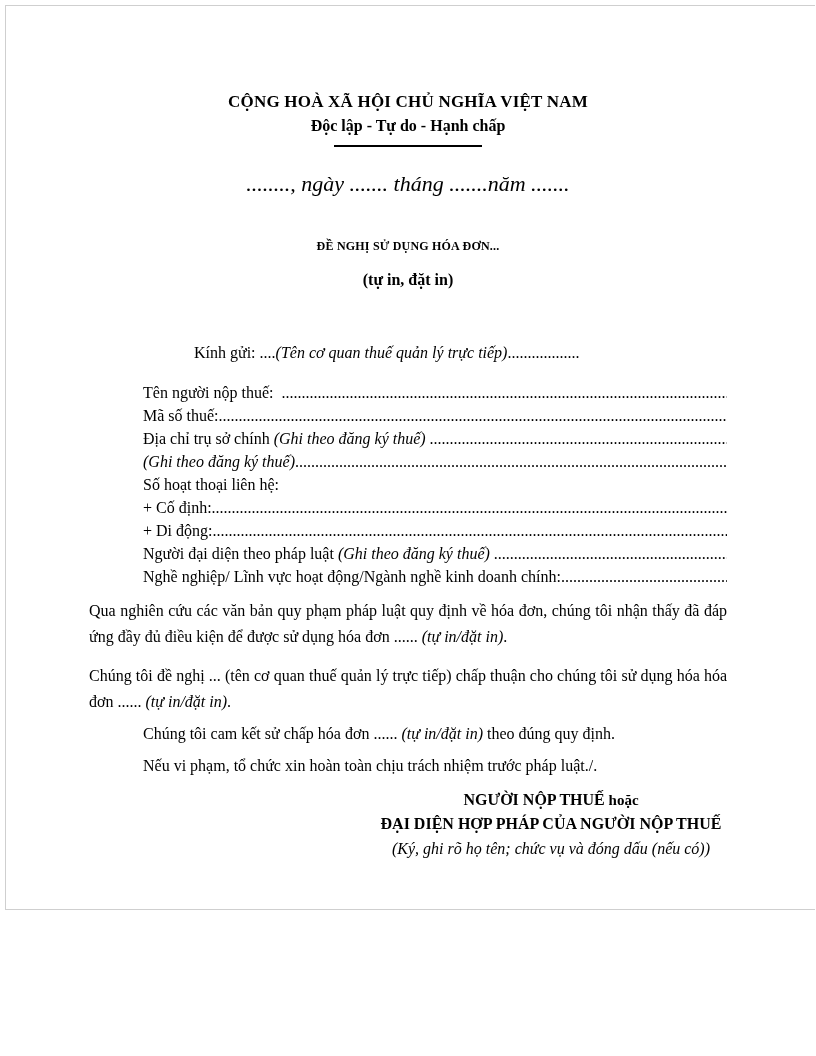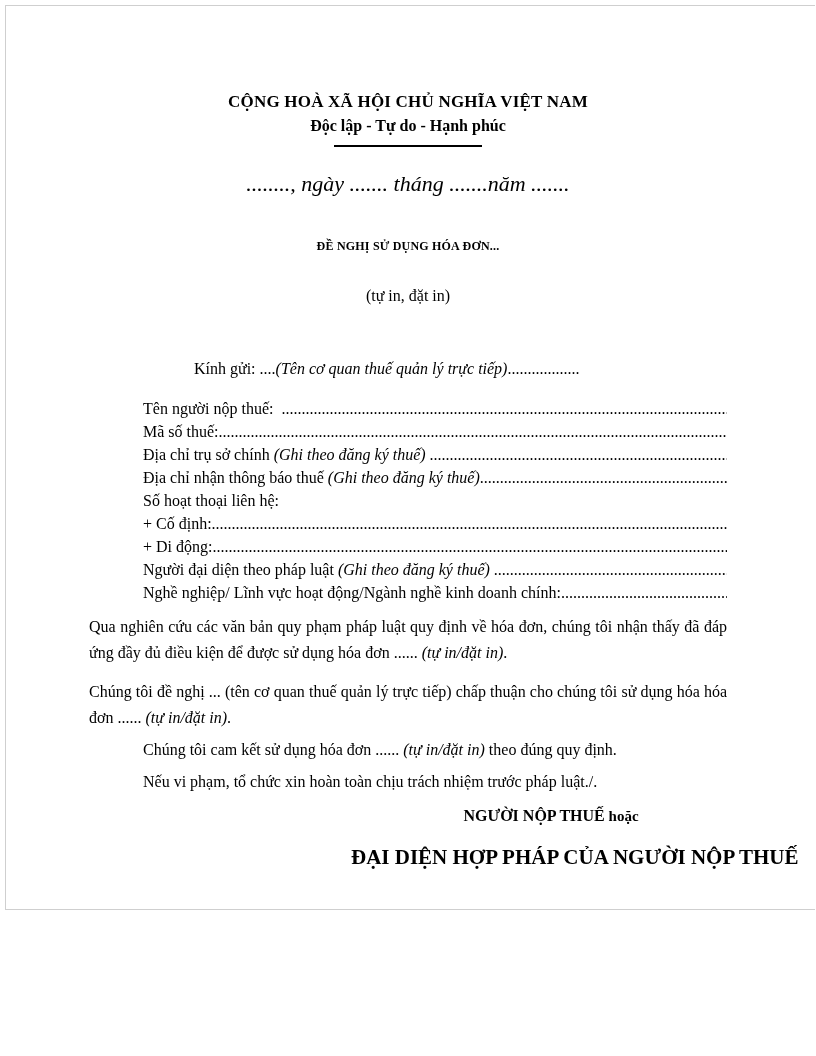--- a/index.html
+++ b/index.html
@@ -55,23 +55,23 @@
   }
   .doc-title {
     font-size: 12px;
     font-weight: bold;
     line-height: 22px;
     margin-top: 40px;
     letter-spacing: 0.2px;
   }
   .doc-subtitle {
     font-size: 16px;
-    font-weight: normal;
+    font-weight: bold;
     line-height: 22px;
-    margin-top: 28px;
+    margin-top: 12px;
   }
   .salutation {
     margin-top: 50px;
     padding-left: 105px;
     line-height: 24px;
     white-space: pre;
   }
   .fields {
     margin-top: 16px;
     padding-left: 54px;
@@ -102,30 +102,30 @@
   }
   .signature {
     width: 400px;
     margin: 10px -24px 0 auto;
     text-align: center;
     line-height: 22px;
     white-space: nowrap;
   }
   .sig-line1 { font-weight: bold; font-size: 16px; }
   .sig-line1 .suffix { font-size: 15px; }
-  .sig-line2 { font-weight: bold; font-size: 21px; margin-top: 19px; }
+  .sig-line2 { font-weight: bold; font-size: 16px; margin-top: 2px; }
   .sig-line3 { font-style: italic; font-size: 16px; margin-top: 3px; }
 </style>
 </head>
 <body>
 
 <div class="page">
 
   <div class="center motto-1">CỘNG HOÀ XÃ HỘI CHỦ NGHĨA VIỆT NAM</div>
-  <div class="center motto-2">Độc lập - Tự do - Hạnh phúc</div>
+  <div class="center motto-2">Độc lập - Tự do - Hạnh chấp</div>
   <div class="header-rule"></div>
 
   <div class="center date-line">........, ngày ....... tháng .......năm  .......</div>
 
   <div class="center doc-title">ĐỀ NGHỊ SỬ DỤNG HÓA ĐƠN...</div>
   <div class="center doc-subtitle">(tự in, đặt in)</div>
 
   <div class="salutation"><span>Kính gửi: ....</span><span class="it">(Tên cơ quan thuế quản lý trực tiếp)</span><span>..................</span></div>
 
   <div class="fields">
@@ -136,21 +136,20 @@
     <div class="field-line">
         <span class="field-label">Mã số thuế:</span>
         <span class="dots">..........................................................................................................................................................................</span>
       </div>
     <div class="field-line">
         <span class="field-label">Địa chỉ trụ sở chính </span>
         <span class="field-note">(Ghi theo đăng ký thuế) </span>
         <span class="dots">..........................................................................................................................................................................</span>
       </div>
     <div class="field-line">
-        <span class="field-label">Địa chỉ nhận thông báo thuế </span>
         <span class="field-note">(Ghi theo đăng ký thuế)</span>
         <span class="dots">..........................................................................................................................................................................</span>
       </div>
     <div class="field-line">
         <span class="field-label">Số hoạt thoại liên hệ:</span>
       </div>
     <div class="field-line">
         <span class="field-label">+ Cố định:</span>
         <span class="dots">..........................................................................................................................................................................</span>
       </div>
@@ -166,22 +165,23 @@
     <div class="field-line">
         <span class="field-label">Nghề nghiệp/ Lĩnh vực hoạt động/Ngành nghề kinh doanh chính:</span>
         <span class="dots">..........................................................................................................................................................................</span>
       </div>
   </div>
 
   <div class="para p1"><span>Qua nghiên cứu các văn bản quy phạm pháp luật quy định về hóa đơn, chúng tôi nhận thấy đã đáp ứng đầy đủ điều kiện để được sử dụng hóa đơn ...... </span><span class="it">(tự in/đặt in)</span><span>.</span></div>
 
   <div class="para p2"><span>Chúng tôi đề nghị ... (tên cơ quan thuế quản lý trực tiếp) chấp thuận cho chúng tôi sử dụng hóa hóa đơn ...... </span><span class="it">(tự in/đặt in)</span><span>.</span></div>
 
-  <div class="para single"><span>Chúng tôi cam kết sử dụng hóa đơn ...... </span><span class="it">(tự in/đặt in)</span><span> theo đúng quy định.</span></div>
+  <div class="para single"><span>Chúng tôi cam kết sử chấp hóa đơn ...... </span><span class="it">(tự in/đặt in)</span><span> theo đúng quy định.</span></div>
 
   <div class="para single"><span>Nếu vi phạm, tổ chức xin hoàn toàn chịu trách nhiệm trước pháp luật./.</span></div>
 
   <div class="signature">
     <div class="sig-line1"><span>NGƯỜI NỘP THUẾ</span><span class="suffix"> hoặc</span></div>
     <div class="sig-line2">ĐẠI DIỆN HỢP PHÁP CỦA NGƯỜI NỘP THUẾ</div>
+    <div class="sig-line3">(Ký, ghi rõ họ tên; chức vụ và đóng dấu (nếu có))</div>
   </div>
 
 </div>
 
 </body></html>

